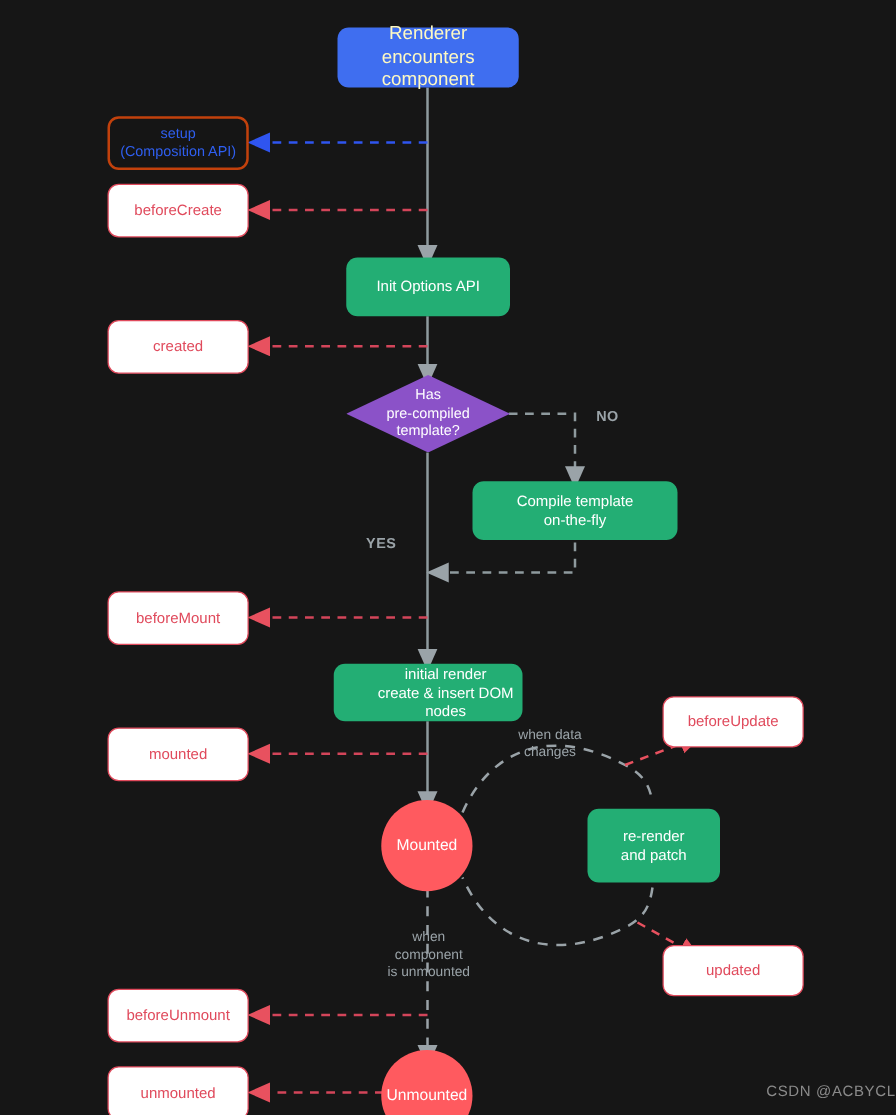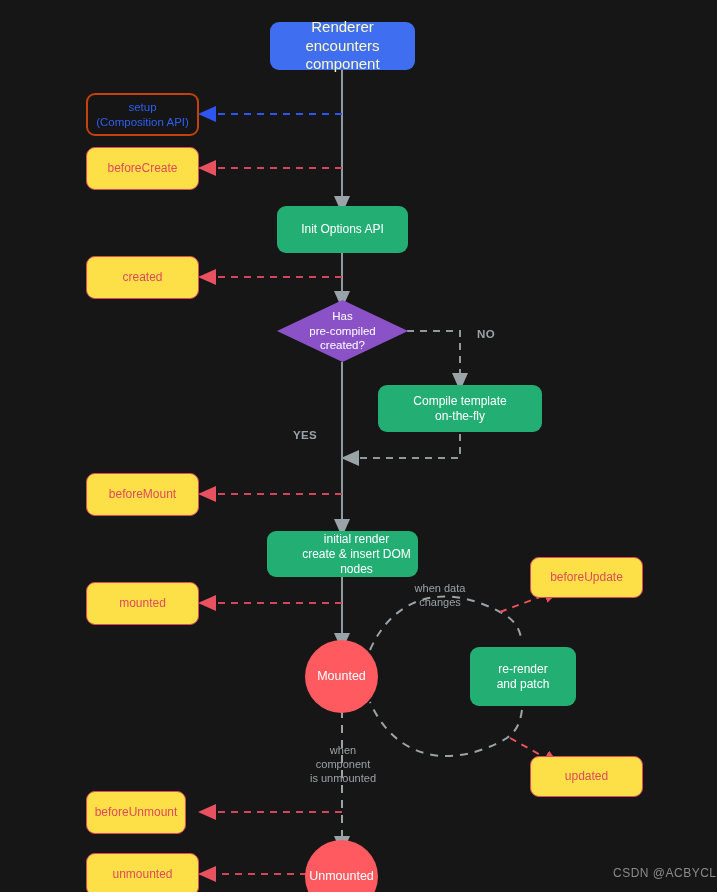--- a/index.html
+++ b/index.html
@@ -35,21 +35,21 @@
   
   .n-blue-out {
     background: #151515;
     color: #2f5ff0;
     border: 2px solid #c2410c;
     border-radius: 9px;
     font-size: 11.5px;
   }
   
   .n-red-out {
-    background: #fde047;
+    background: #ffffff;
     color: #e04a5c;
     border: 1.6px solid #e04a5c;
     border-radius: 9px;
     font-size: 12px;
   }
   
   .n-green-fill {
     background: #23ae74;
     color: #ffffff;
     border-radius: 9px;
@@ -173,21 +173,21 @@
   <div class="node n-red-out" style="left:86px; top:147px; width:113px; height:43px;">beforeCreate</div>
 
   <div class="node n-green-fill" style="left:277px; top:206px; width:131px; height:47px;">Init Options API</div>
 
   <div class="node n-red-out" style="left:86px; top:256px; width:113px; height:43px;">created</div>
 
   <div class="node n-purple" style="left:277px; top:300px; width:131px; height:62px;">
     <div class="diamond-bg"></div>
     <div class="diamond-label">Has
 pre-compiled
-created?</div>
+template?</div>
   </div>
 
   <div class="node n-green-fill" style="left:378px; top:385px; width:164px; height:47px;">Compile template
 on-the-fly</div>
 
   <div class="node n-red-out" style="left:86px; top:473px; width:113px; height:43px;">beforeMount</div>
 
   <div class="node n-green-fill" style="left:267px; top:531px; width:151px; height:46px;padding-left:28px;">initial render
 create &amp; insert DOM nodes</div>
 
@@ -195,21 +195,21 @@
 
   <div class="node n-circle" style="left:305px; top:640px; width:73px; height:73px;">Mounted</div>
 
   <div class="node n-red-out" style="left:530px; top:557px; width:113px; height:41px;">beforeUpdate</div>
 
   <div class="node n-green-fill" style="left:470px; top:647px; width:106px; height:59px;">re-render
 and patch</div>
 
   <div class="node n-red-out" style="left:530px; top:756px; width:113px; height:41px;">updated</div>
 
-  <div class="node n-red-out" style="left:86px; top:791px; width:100px; height:43px;">beforeUnmount</div>
+  <div class="node n-red-out" style="left:86px; top:791px; width:113px; height:43px;">beforeUnmount</div>
 
   <div class="node n-red-out" style="left:86px; top:853px; width:113px; height:43px;">unmounted</div>
 
   <div class="node n-circle" style="left:305px; top:840px; width:73px; height:73px;">Unmounted</div>
 
   <div class="edge-label bold" style="left:466px; top:327px; width:40px;">NO</div>
 
   <div class="edge-label bold" style="left:285px; top:428px; width:40px;">YES</div>
 
   <div class="edge-label" style="left:394px; top:582px; width:92px;">when data

